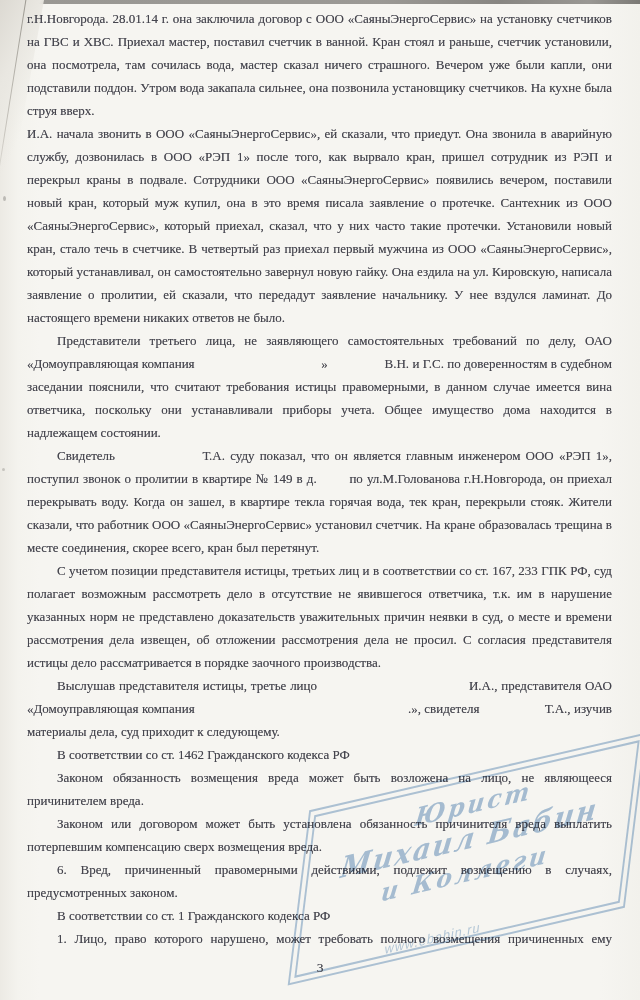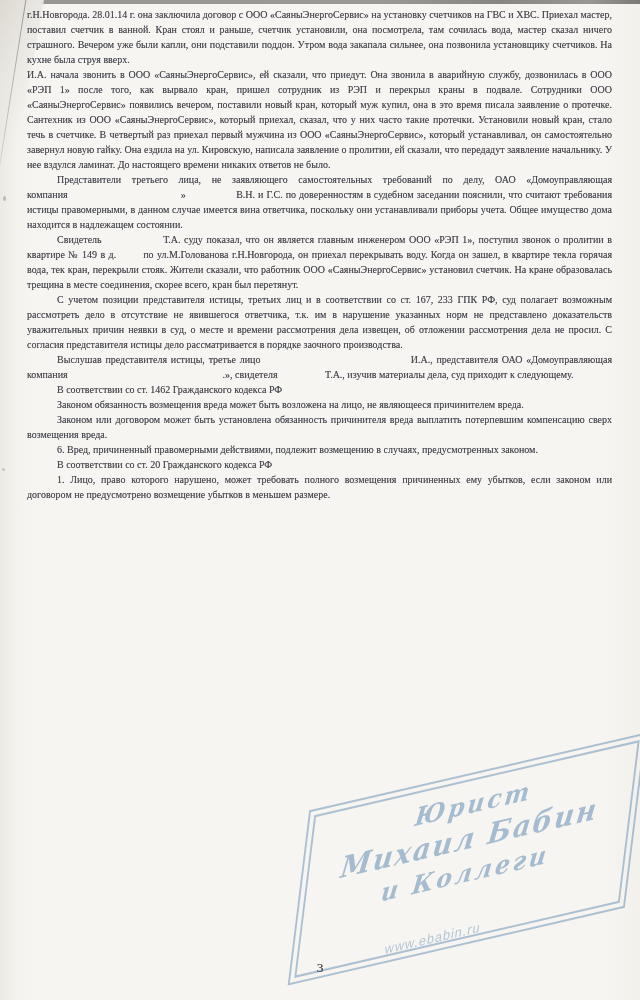--- a/index.html
+++ b/index.html
@@ -39,21 +39,21 @@
     clip-path:polygon(0 0,22px 0,0 14px);
     opacity:.85;
   }
   .speck{position:absolute;background:#8a8883;border-radius:50%;}
   .speck.s1{left:3px;top:196px;width:3px;height:5px;opacity:.5;}
   .speck.s2{left:2px;top:468px;width:3px;height:3px;opacity:.4;}
   
   .doc-text{
     position:absolute;left:27px;top:7px;right:28px;bottom:46px;
     overflow:hidden;
-    font-size:10px;line-height:15px;
+    font-size:13px;line-height:23px;
     color:#45454e;
     text-align:justify;
     text-shadow:0 0 0.5px rgba(69,69,78,.55);
   }
   .doc-text p{margin:0;padding:0;text-indent:30px;}
   .doc-text p.no-indent{text-indent:0;}
   .page-number{
     position:absolute;left:0;bottom:24px;width:100%;
     text-align:center;
     font-size:13.5px;color:#45454e;
@@ -108,21 +108,21 @@
     <p class="no-indent">г.Н.Новгорода. 28.01.14 г. она заключила договор с ООО «СаяныЭнергоСервис» на установку счетчиков на ГВС и ХВС. Приехал мастер, поставил счетчик в ванной. Кран стоял и раньше, счетчик установили, она посмотрела, там сочилась вода, мастер сказал ничего страшного. Вечером уже были капли, они подставили поддон. Утром вода закапала сильнее, она позвонила установщику счетчиков. На кухне была струя вверх.</p>
     <p class="no-indent">И.А. начала звонить в  ООО «СаяныЭнергоСервис», ей сказали, что приедут. Она звонила в аварийную службу, дозвонилась в ООО «РЭП 1» после того, как вырвало кран, пришел сотрудник из РЭП и перекрыл краны в подвале. Сотрудники ООО «СаяныЭнергоСервис» появились вечером, поставили новый кран, который муж купил, она в это время писала заявление о протечке. Сантехник из ООО «СаяныЭнергоСервис», который приехал, сказал, что у них часто такие протечки. Установили новый кран, стало течь в счетчике. В четвертый раз приехал первый мужчина из ООО «СаяныЭнергоСервис», который устанавливал, он самостоятельно завернул новую гайку. Она ездила на ул. Кировскую, написала заявление о пролитии, ей сказали, что передадут заявление начальнику. У нее вздулся ламинат. До настоящего времени никаких ответов не было.</p>
     <p>Представители третьего лица, не заявляющего самостоятельных требований по делу, ОАО «Домоуправляющая компания&nbsp;&nbsp;&nbsp;&nbsp;&nbsp;&nbsp;&nbsp;&nbsp;&nbsp;&nbsp;&nbsp;&nbsp;&nbsp;&nbsp;&nbsp;&nbsp;&nbsp;&nbsp;&nbsp;&nbsp;&nbsp;&nbsp;&nbsp;&nbsp;&nbsp;&nbsp;&nbsp;&nbsp;&nbsp;&nbsp;&nbsp;&nbsp;&nbsp;&nbsp;&nbsp;&nbsp;&nbsp;&nbsp;»&nbsp;&nbsp;&nbsp;&nbsp;&nbsp;&nbsp;&nbsp;&nbsp;&nbsp;&nbsp;&nbsp;&nbsp;&nbsp;&nbsp;&nbsp;&nbsp;&nbsp;В.Н. и Г.С. по доверенностям в судебном заседании пояснили, что считают требования истицы правомерными, в данном случае имеется вина ответчика, поскольку они устанавливали приборы учета. Общее имущество дома находится в надлежащем состоянии.</p>
     <p>Свидетель&nbsp;&nbsp;&nbsp;&nbsp;&nbsp;&nbsp;&nbsp;&nbsp;&nbsp;&nbsp;&nbsp;&nbsp;&nbsp;&nbsp;&nbsp;&nbsp;&nbsp;Т.А. суду показал, что он является главным инженером ООО «РЭП 1», поступил звонок о пролитии в квартире № 149 в д.&nbsp;&nbsp;&nbsp;&nbsp;&nbsp;&nbsp;&nbsp;&nbsp;по ул.М.Голованова г.Н.Новгорода, он приехал перекрывать воду. Когда он зашел, в квартире текла горячая вода, тек кран, перекрыли стояк. Жители сказали, что работник ООО «СаяныЭнергоСервис» установил счетчик. На кране образовалась трещина в месте соединения, скорее всего, кран был перетянут.</p>
     <p>С учетом позиции представителя истицы, третьих лиц и в соответствии со ст. 167, 233 ГПК РФ, суд полагает возможным рассмотреть дело в отсутствие не явившегося ответчика, т.к. им в нарушение указанных норм не представлено доказательств уважительных причин неявки в суд, о месте и времени рассмотрения дела извещен, об отложении рассмотрения дела не просил. С согласия представителя истицы дело рассматривается в порядке заочного производства.</p>
     <p>Выслушав представителя истицы, третье лицо&nbsp;&nbsp;&nbsp;&nbsp;&nbsp;&nbsp;&nbsp;&nbsp;&nbsp;&nbsp;&nbsp;&nbsp;&nbsp;&nbsp;&nbsp;&nbsp;&nbsp;&nbsp;&nbsp;&nbsp;&nbsp;&nbsp;&nbsp;&nbsp;&nbsp;&nbsp;&nbsp;&nbsp;&nbsp;&nbsp;&nbsp;&nbsp;&nbsp;&nbsp;&nbsp;&nbsp;&nbsp;&nbsp;&nbsp;&nbsp;И.А., представителя ОАО «Домоуправляющая компания&nbsp;&nbsp;&nbsp;&nbsp;&nbsp;&nbsp;&nbsp;&nbsp;&nbsp;&nbsp;&nbsp;&nbsp;&nbsp;&nbsp;&nbsp;&nbsp;&nbsp;&nbsp;&nbsp;&nbsp;&nbsp;&nbsp;&nbsp;&nbsp;&nbsp;&nbsp;&nbsp;&nbsp;&nbsp;&nbsp;&nbsp;&nbsp;&nbsp;&nbsp;&nbsp;&nbsp;&nbsp;&nbsp;&nbsp;&nbsp;&nbsp;&nbsp;&nbsp;&nbsp;&nbsp;&nbsp;&nbsp;&nbsp;&nbsp;&nbsp;&nbsp;&nbsp;&nbsp;&nbsp;&nbsp;&nbsp;&nbsp;&nbsp;&nbsp;&nbsp;&nbsp;&nbsp;.», свидетеля&nbsp;&nbsp;&nbsp;&nbsp;&nbsp;&nbsp;&nbsp;&nbsp;&nbsp;&nbsp;&nbsp;&nbsp;&nbsp;&nbsp;&nbsp;&nbsp;&nbsp;&nbsp;&nbsp;Т.А., изучив материалы дела, суд приходит к следующему.</p>
     <p>В соответствии со ст. 1462 Гражданского кодекса РФ</p>
     <p>Законом обязанность возмещения вреда может быть возложена на лицо, не являющееся причинителем вреда.</p>
     <p>Законом или договором может быть установлена обязанность причинителя вреда выплатить потерпевшим компенсацию сверх возмещения вреда.</p>
     <p>6. Вред, причиненный правомерными действиями, подлежит возмещению в случаях, предусмотренных законом.</p>
-    <p>В соответствии со ст. 20 Гражданского кодекса РФ</p>
+    <p>В соответствии со ст. 1 Гражданского кодекса РФ</p>
     <p>1. Лицо, право которого нарушено, может требовать полного возмещения причиненных ему убытков, если законом или договором не предусмотрено возмещение убытков в меньшем размере.</p>
   </div>
 
   <div class="watermark">
     <div class="wm-line1">Юрист</div>
     <div class="wm-line2">Михаил Бабин</div>
     <div class="wm-line3">и Коллеги</div>
     <div class="wm-url">www.ebabin.ru</div>
   </div>
 

